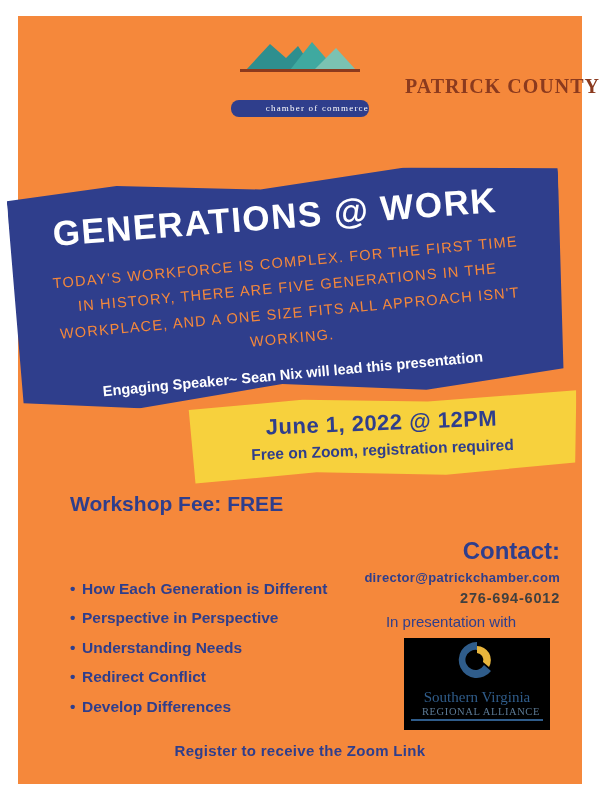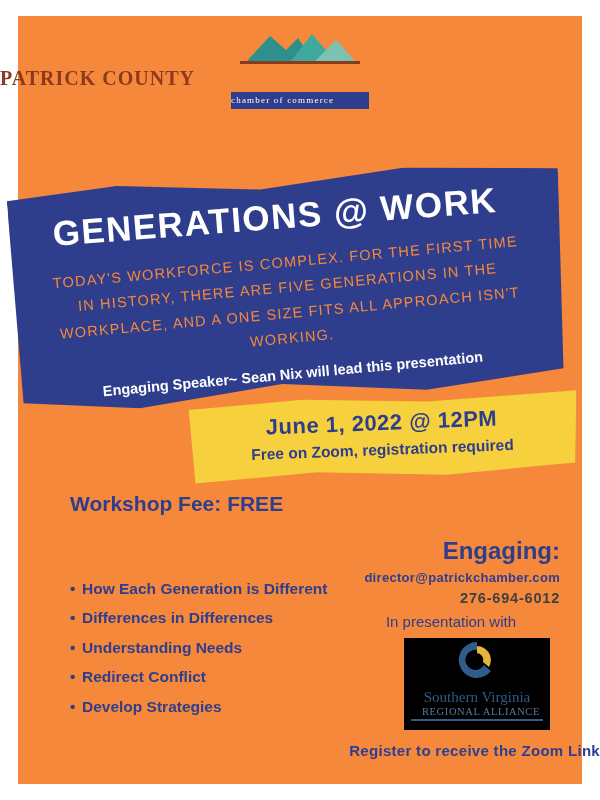--- a/index.html
+++ b/index.html
@@ -17,41 +17,42 @@
   .bg-orange {
     position: absolute;
     left: 18px; top: 16px;
     width: 564px; height: 768px;
     background: #F5883B;
   }
 
   
   .logo-block {
     position: absolute;
-    left: 0; right: 0; top: 28px;
-    text-align: left;
+    left: 0; right: 0; top: 36px;
+    text-align: right;
   }
   .logo-mountains { display: block; margin: 0 auto; }
   .logo-name {
     margin-top: 3px;
     font-family: "Liberation Serif", serif;
     font-weight: bold;
     font-size: 20px;
     letter-spacing: 1px;
     color: #8B3A1E;
   }
   .logo-bar {
     margin: 2px auto 0;
     width: 138px;
     background: #2F3E8C;
     color: #ffffff;
     font-size: 9px;
     letter-spacing: 1.2px;
     padding: 3px 0 4px;
     font-family: "Liberation Serif", serif;
+    border-radius: 8px;
   }
   .presents {
     position: absolute;
     left: 0; right: 0; top: 124px;
     text-align: center;
     font-weight: bold;
     font-size: 15px;
     letter-spacing: 3px;
     color: #2F3E8C;
   }
@@ -216,21 +217,21 @@
   .bullets li::before {
     content: "•";
     position: absolute;
     left: 0; top: 0;
   }
 
   
   .footer-register {
     position: absolute;
     left: 0; right: 0; top: 742px;
-    text-align: right;
+    text-align: center;
     font-size: 15px;
     font-weight: bold;
     color: #2F3E8C;
     letter-spacing: 0.3px;
   }
 </style>
 </head>
 <body>
 
 <div class="flyer">
@@ -256,37 +257,37 @@
   </div>
 
   <div class="yellow-banner"></div>
   <div class="yellow-content">
     <div class="date-line">June 1, 2022 @ 12PM</div>
     <div class="zoom-line">Free on Zoom, registration required</div>
   </div>
 
   <div class="workshop-fee">Workshop Fee: FREE</div>
 
-  <div class="contact-title">Engaging:</div>
+  <div class="contact-title">Contact:</div>
   <div class="contact-email">director@patrickchamber.com</div>
   <div class="contact-phone">276-694-6012</div>
   <div class="partnership">In presentation with</div>
 
   <div class="partner-logo">
     <svg width="58" height="46" viewBox="0 0 58 46">
       <path d="M29 4 a18 18 0 1 0 14 29 l-7-6 a10 10 0 1 1 -7 -15 z" fill="#2F5C8A"></path>
       <path d="M29 8 a14 14 0 0 1 12 21 l-6 -5 a7 7 0 0 0 -6 -9 z" fill="#E8B53C"></path>
     </svg>
     <div class="partner-name">Southern Virginia</div>
     <div class="partner-tag">REGIONAL ALLIANCE</div>
     <div class="partner-underline"></div>
   </div>
 
   <ul class="bullets">
     <li>How Each Generation is Different</li>
-    <li>Differences in Differences</li>
+    <li>Perspective in Perspective</li>
     <li>Understanding Needs</li>
     <li>Redirect Conflict</li>
-    <li>Develop Strategies</li>
+    <li>Develop Differences</li>
   </ul>
 
   <div class="footer-register">Register to receive the Zoom Link</div>
 </div>
 
 </body></html>

